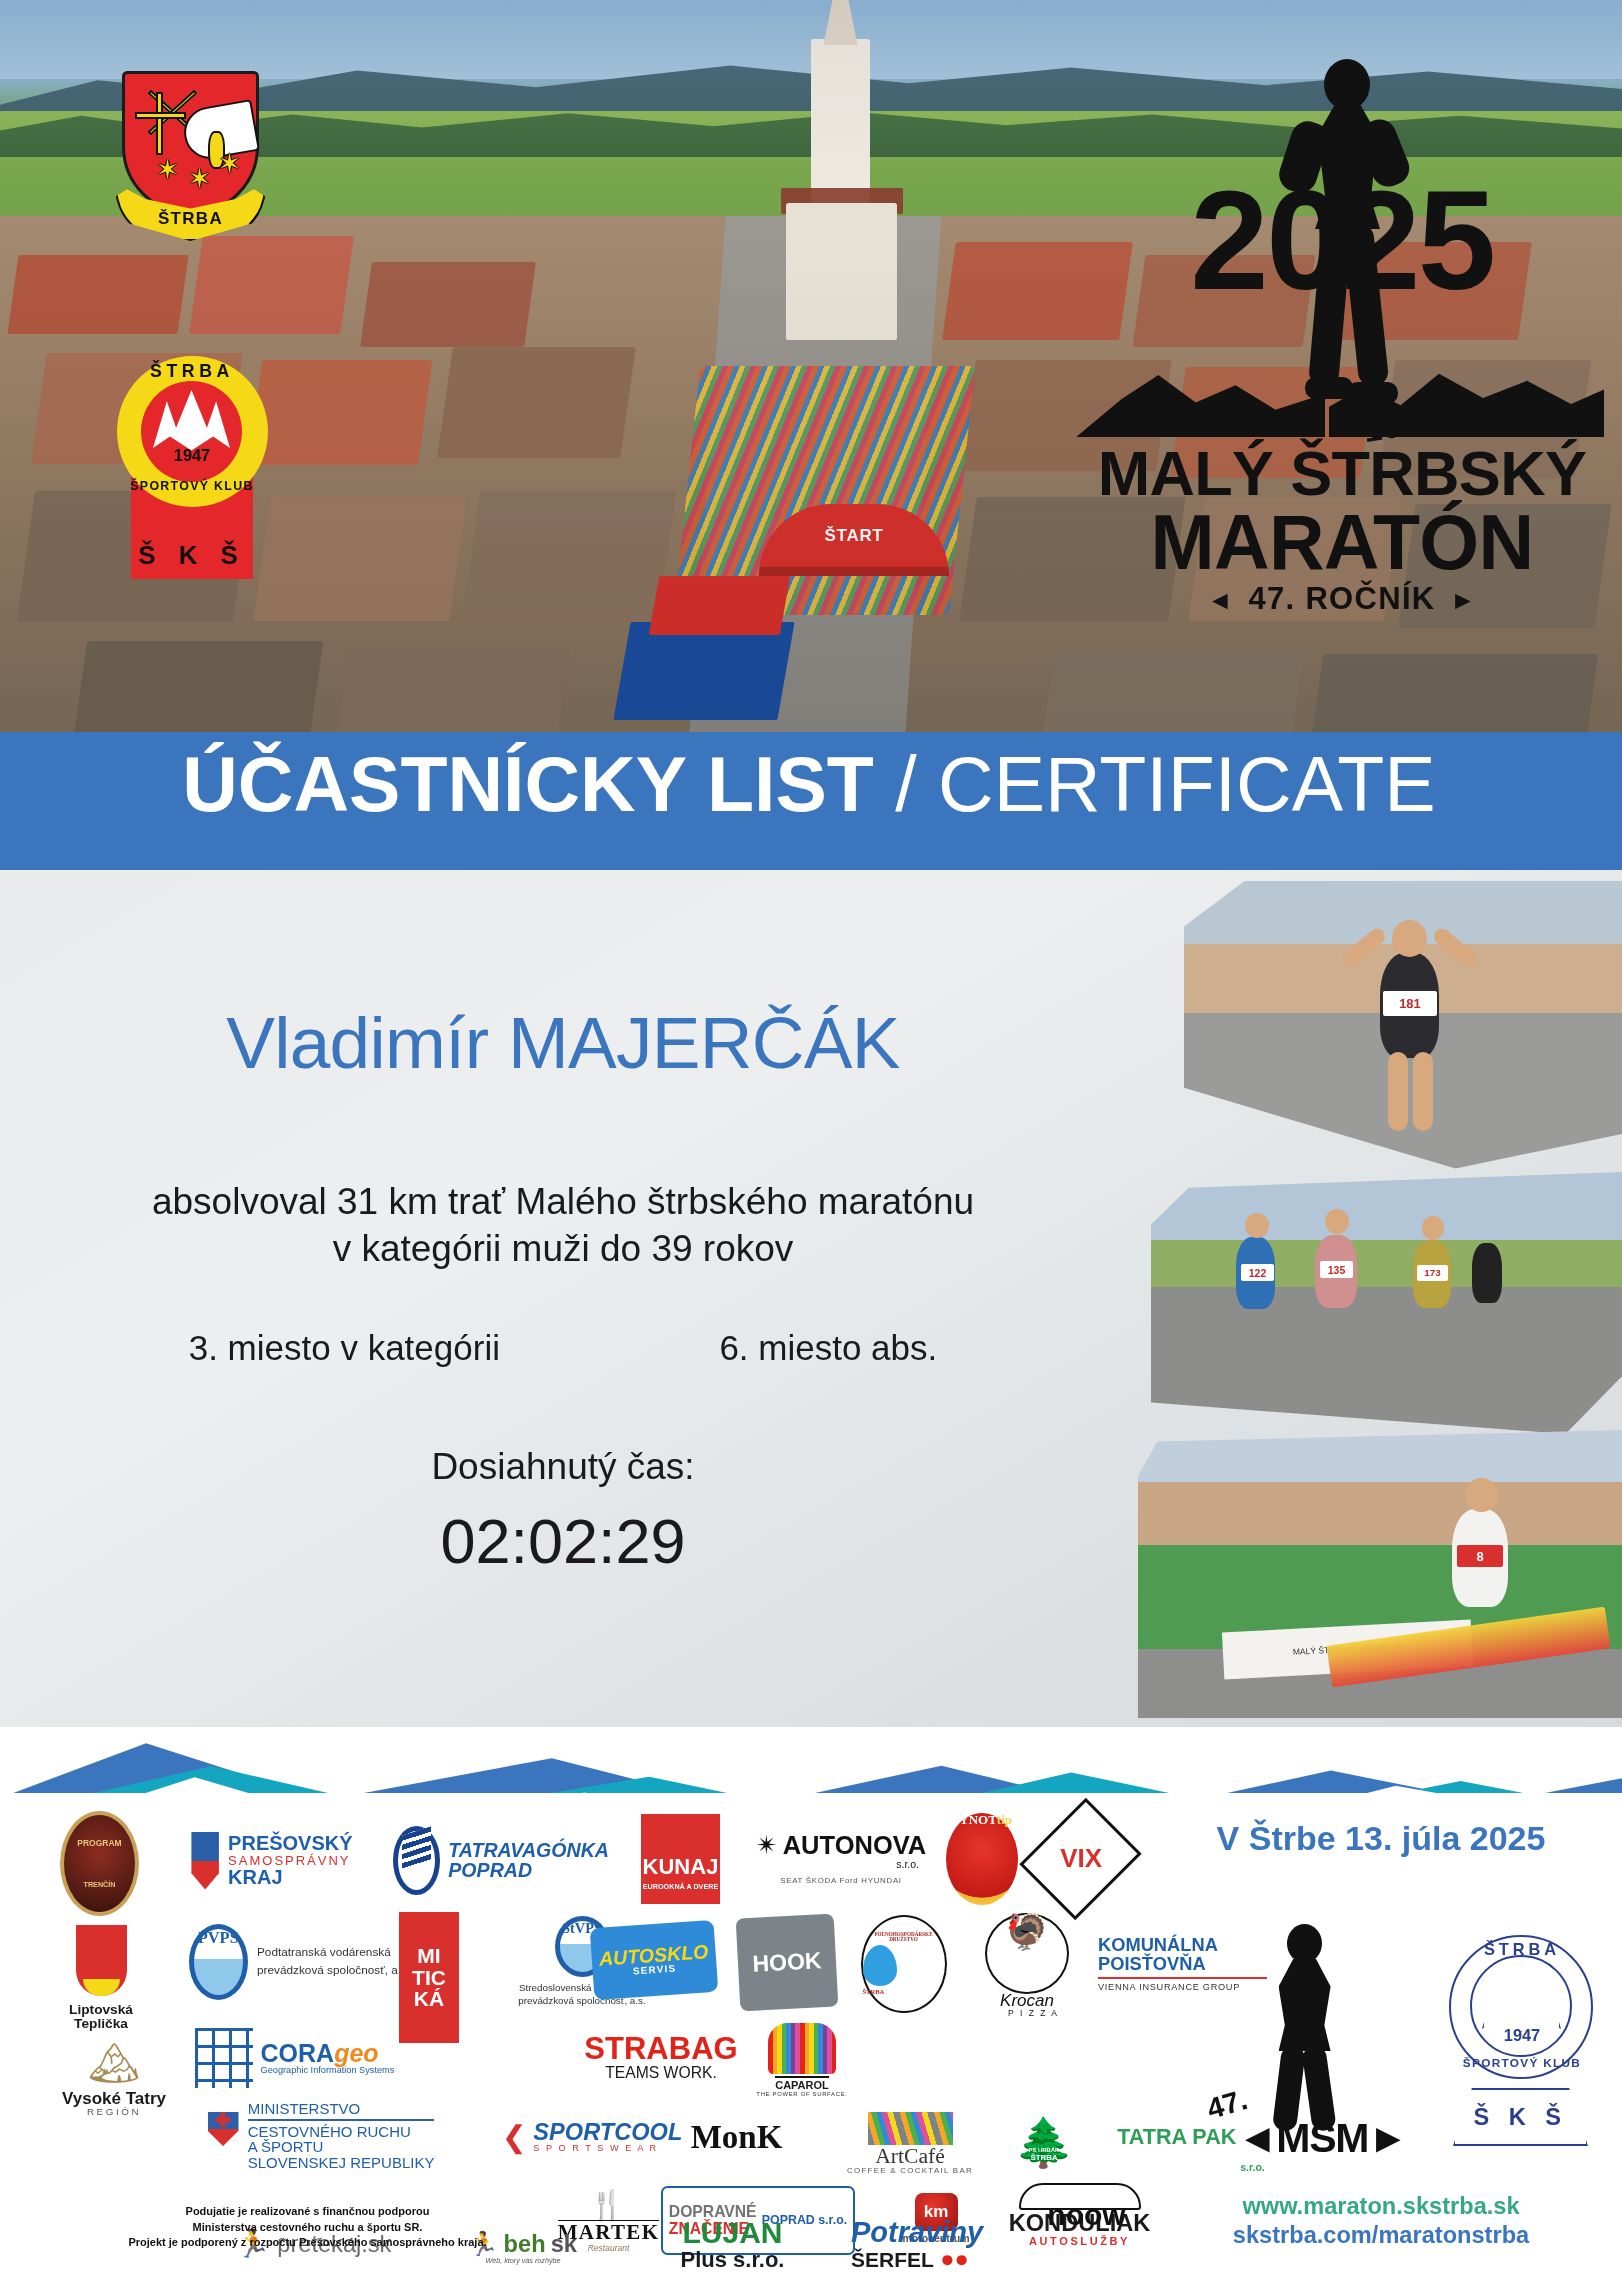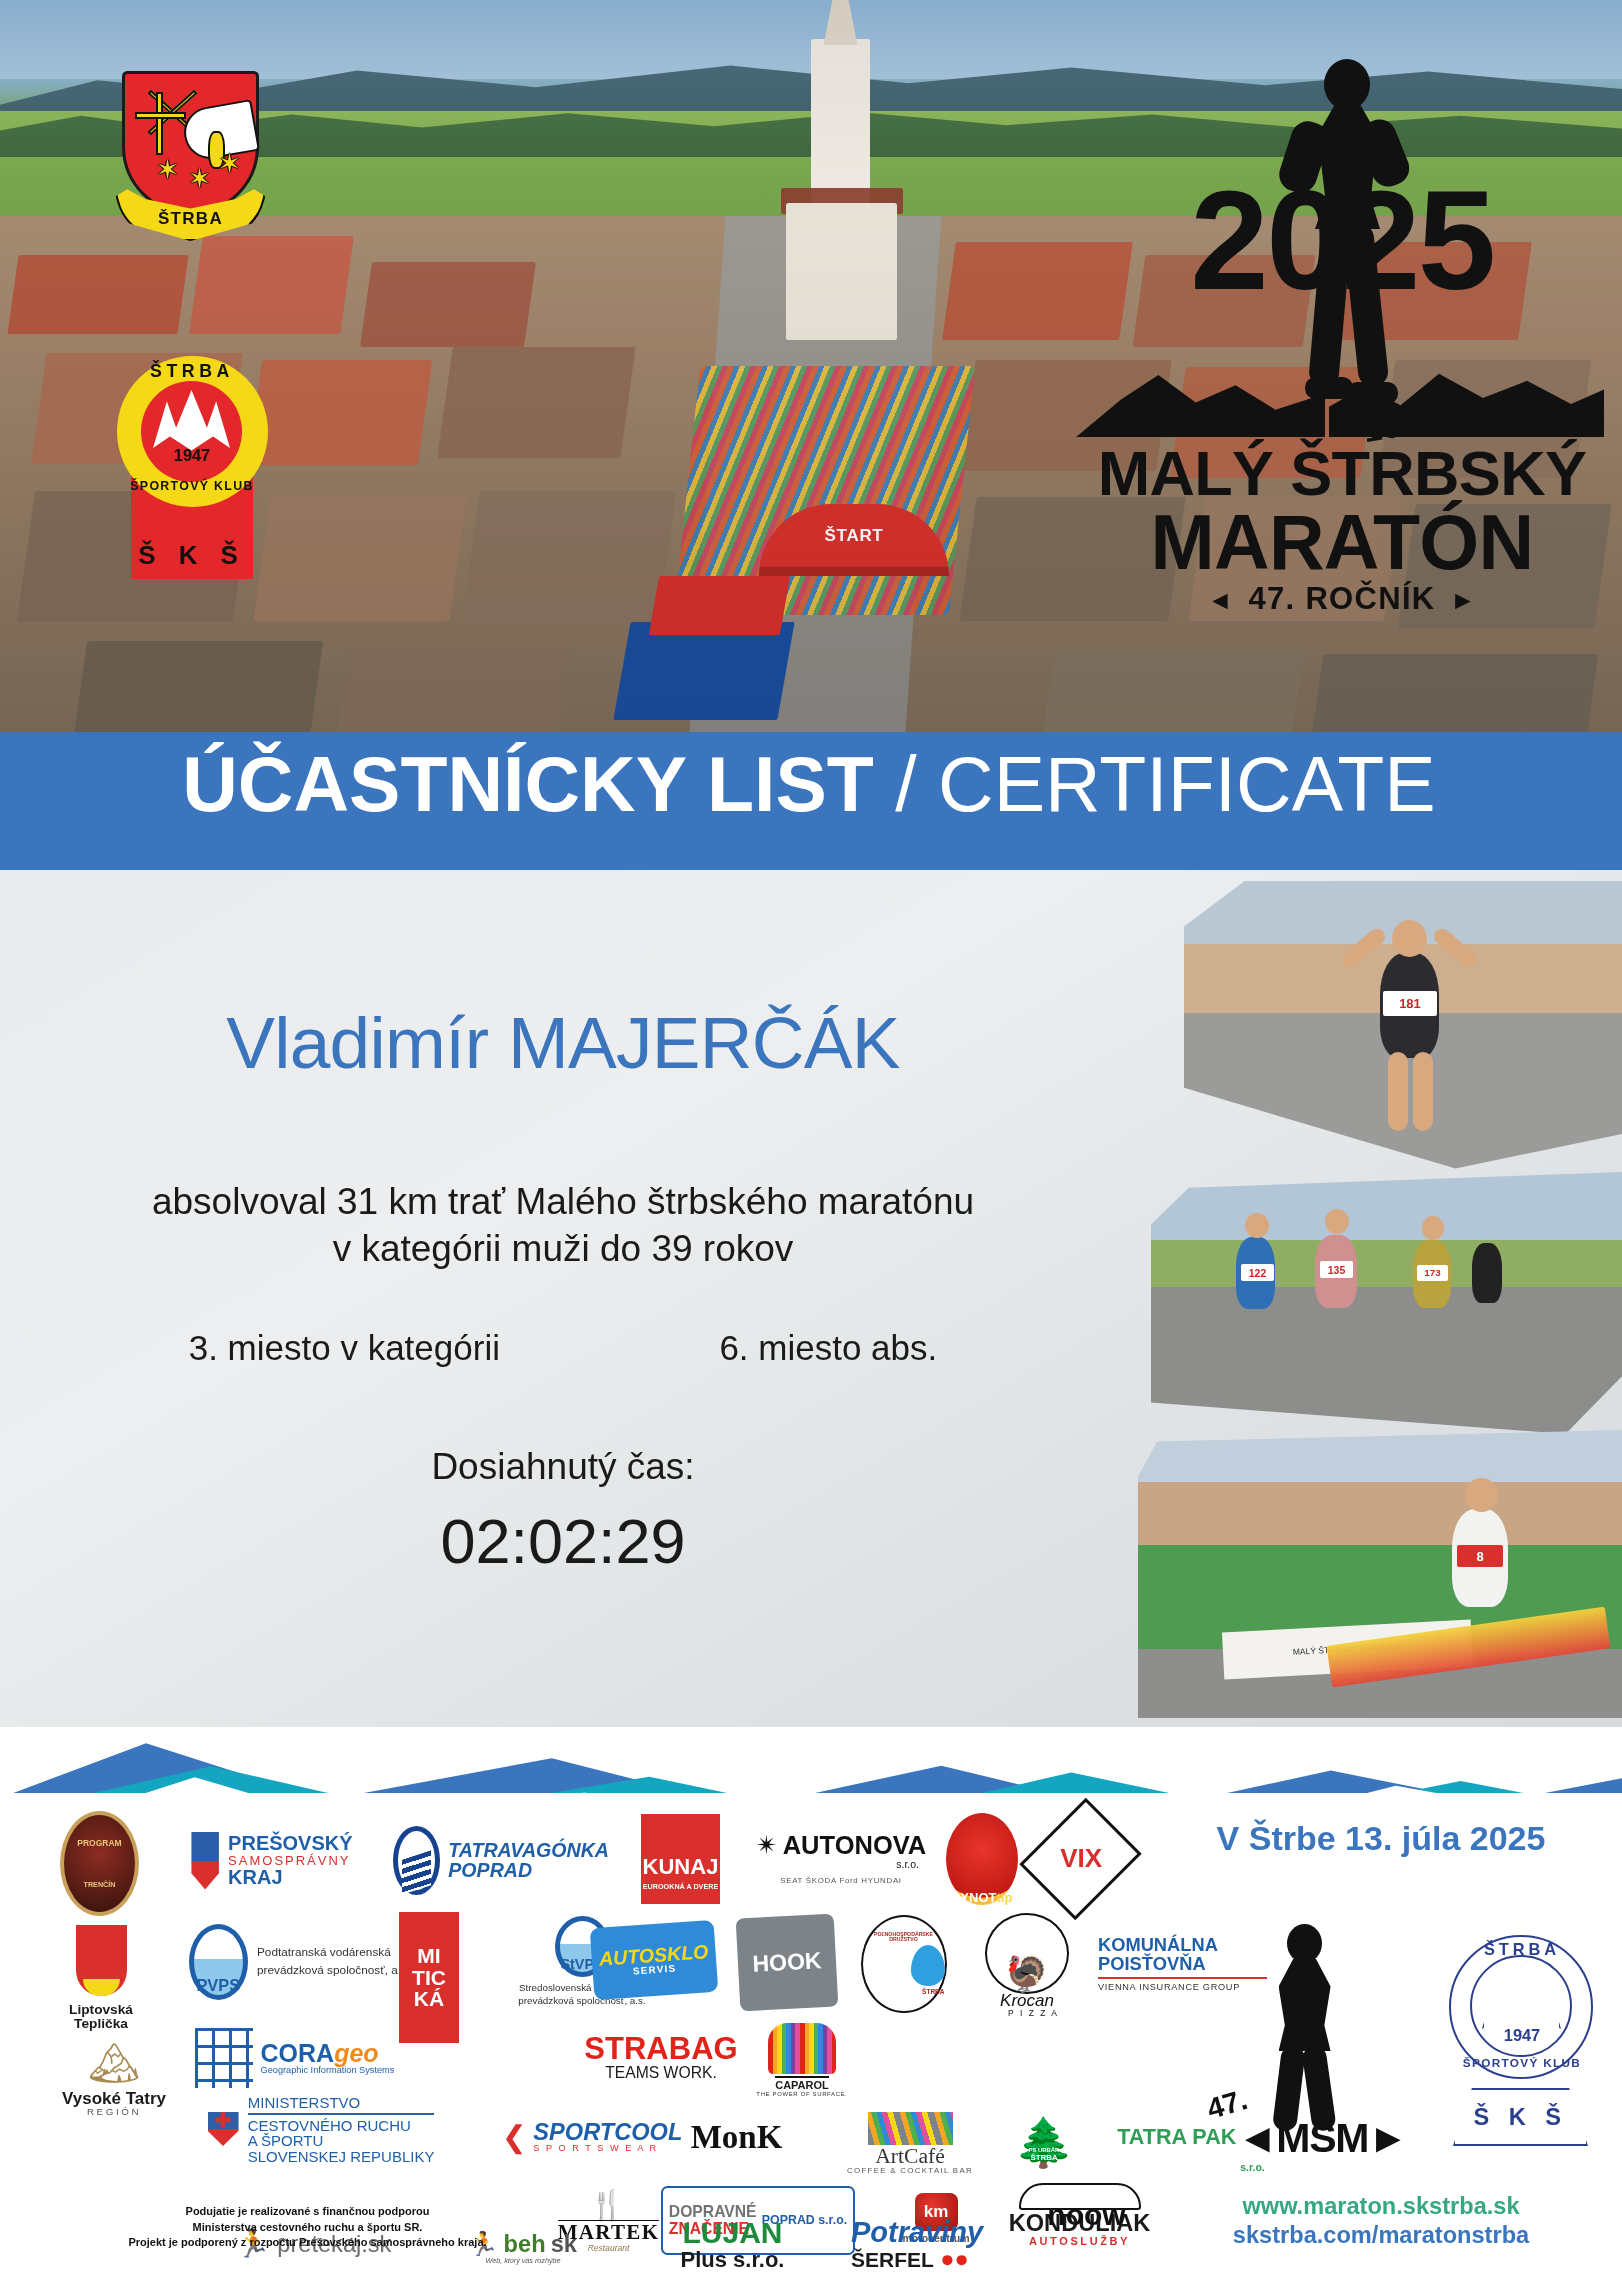--- a/index.html
+++ b/index.html
@@ -147,21 +147,21 @@
 
   .lg-program{width:79px;height:105px;border-radius:50%;background:radial-gradient(circle at 50% 40%,#8e2c22,#4d1a12 70%,#2c0f0a);
         border:4.6px solid #c9a05a;box-sizing:border-box;color:#e7c77a;font-size:8.5px;font-weight:bold;}
   .lg-kraj .sk{width:27.5px;height:58px;background:linear-gradient(#2a5fa8 0 50%,#d9302d 50% 100%);
         clip-path:polygon(0 0,100% 0,100% 72%,50% 100%,0 72%);}
   .t-blue{color:#1f5fa9;font-weight:bold;}
   .t-red{color:#d9302d;}
   .t-green{color:#2e9e56;font-weight:bold;}
   .t-dark{color:#1a1a1a;font-weight:bold;}
   .box-red{background:#d9302d;color:#fff;font-weight:bold;display:flex;align-items:center;justify-content:center;flex-direction:column;}
-  .oval{border-radius:50%;display:flex;align-items:flex-end;justify-content:center;}
+  .oval{border-radius:50%;display:flex;align-items:flex-start;justify-content:center;font-family:Liberation Serif, serif;}
 
   .fineprint{position:absolute;left:59px;top:2204px;width:497px;text-align:center;
         font-size:11px;font-weight:bold;line-height:1.42;color:#111;}
   .date{position:absolute;left:1152px;top:1819px;width:458px;text-align:center;
         color:#3a75bd;font-size:34px;font-weight:bold;}
   .links{position:absolute;left:1152px;top:2192px;width:458px;text-align:center;font-size:23.6px;font-weight:bold;line-height:1.22;}
   .links .l1{color:#35a883;}
   .links .l2{color:#3a75bd;}
 
   .msm{position:absolute;left:1207px;top:1911px;width:196px;height:249px;}
@@ -482,21 +482,21 @@
 
     <div class="logo" style="left:55px;top:222px;width:118px;height:131px;">
       <div style="font-size:41px;color:#a8894f;line-height:1;">🏔</div>
       <div class="t-dark" style="font-size:17px;margin-top:5.2px;">Vysoké Tatry</div>
       <div style="font-size:9.8px;color:#555;letter-spacing:2.6px;">REGIÓN</div>
     </div>
     <div class="logo" style="left:164px;top:302px;width:314px;height:98px;flex-direction:row;gap:9.2px;align-items:flex-start;">
       <div style="width:31px;height:51px;background:linear-gradient(#fff 0 34%,#2f5fa8 34% 67%,#d9302d 67% 100%);clip-path:polygon(0 0,100% 0,100% 70%,50% 100%,0 70%);display:flex;align-items:center;justify-content:center;">
         <span style="color:#d9302d;font-size:19.6px;font-weight:bold;">✚</span>
       </div>
-      <div style="text-align:left;">
+      <div style="text-align:left;margin-top:6px;">
         <div class="t-blue" style="font-size:15px;font-weight:normal;border-bottom:2px solid #2f5fa8;padding-bottom:2px;">MINISTERSTVO</div>
         <div class="t-blue" style="font-size:15px;font-weight:normal;margin-top:3.3px;">CESTOVNÉHO RUCHU</div>
         <div class="t-blue" style="font-size:15px;font-weight:normal;">A ŠPORTU</div>
         <div class="t-blue" style="font-size:15px;font-weight:normal;">SLOVENSKEJ REPUBLIKY</div>
       </div>
     </div>
     <div class="logo" style="left:494px;top:308px;width:196px;height:72px;flex-direction:row;gap:6.5px;">
       <span style="font-size:30px;color:#d9302d;">❮</span>
       <div style="text-align:left;">
         <div style="font-size:23.6px;color:#1f5fa9;font-weight:bold;font-style:italic;">SPORTCOOL</div>

